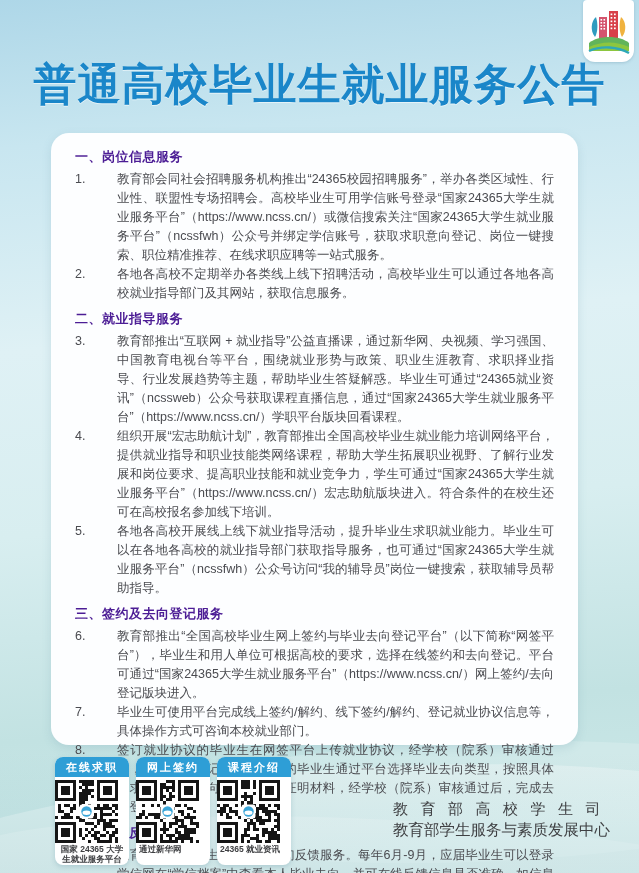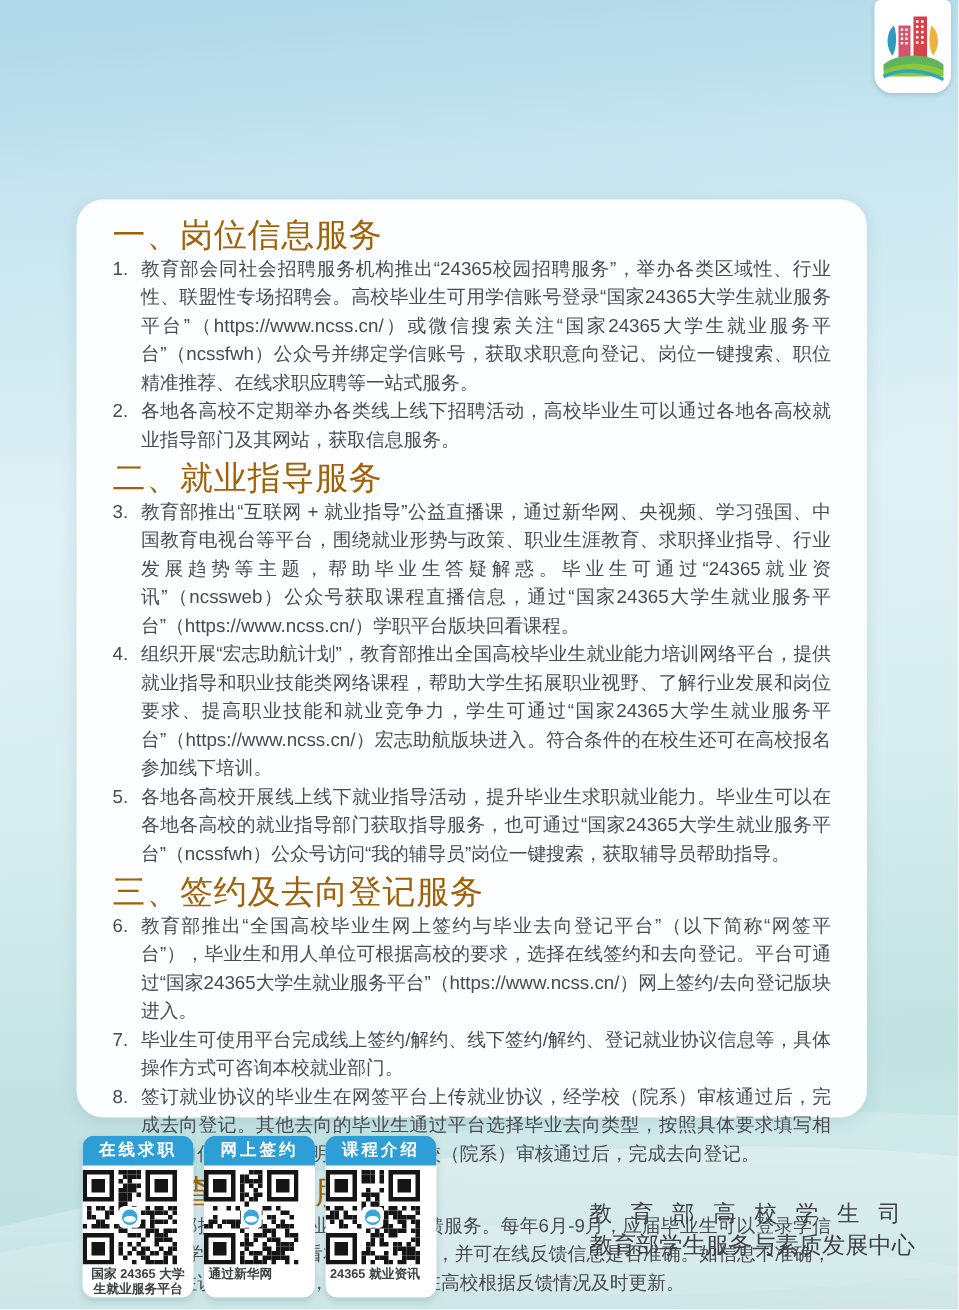--- a/index.html
+++ b/index.html
@@ -33,27 +33,27 @@
     text-shadow:0 1px 0 rgba(255,255,255,.55);white-space:nowrap;
   }
 
   
   .card{
     position:absolute;left:51px;top:133px;width:527px;height:612px;
     background:#fdfeff;border-radius:18px;box-shadow:0 3px 10px rgba(90,140,160,.18);
     padding:12px 24px 0 24px;box-sizing:border-box;
   }
   .sec-heading{
-    font-size:22px;font-weight:400;color:#a16207;line-height:19px;
+    font-size:13px;font-weight:700;color:#4c1d95;line-height:19px;
     margin:6px 0 4px 0;letter-spacing:.5px;
   }
   .section:first-child .sec-heading{margin-top:2px;}
   .item{display:flex;font-size:12.5px;line-height:19px;color:#4a4b50;}
   .item .num{flex:0 0 19px;text-align:left;}
-  .item .txt{flex:1;text-align:justify;}
+  .item .txt{flex:1;text-align:justify;margin-left:23px;}
 
   
   .qr-row{position:absolute;left:55px;top:757px;display:flex;gap:7px;}
   .qr-card{
     width:74px;height:108px;background:#fff;border-radius:8px;overflow:hidden;
     box-shadow:0 2px 5px rgba(80,130,150,.25);display:flex;flex-direction:column;align-items:flex-start;
   }
   .qr-tab{
     width:100%;height:20px;background:#2e9ed6;color:#fff;font-size:11px;font-weight:700;
     line-height:20px;text-align:center;letter-spacing:2px;
@@ -111,20 +111,21 @@
 
       <path d="M34 30 C39 24 38 14 33 10 C31 16 31 25 34 30 Z" fill="#f0b23e"></path>
 
       <path d="M1 36 C10 28 32 28 41 36 L41 40 L1 40 Z" fill="#62b45a"></path>
       <path d="M1 40 C14 34 28 34 41 40 L41 44 L1 44 Z" fill="#8cc63f"></path>
 
       <path d="M1 44 C14 38 30 40 41 46" stroke="#2ea8b8" stroke-width="2.4" fill="none"></path>
     </svg>
   </div>
 
+  <div class="title">普通高校毕业生就业服务公告</div>
 
   <div class="card">
     <div id="sections">
         <div class="section">
           <div class="sec-heading">一、岗位信息服务</div>
           <div class="item">
             <span class="num">1.</span>
             <span class="txt">教育部会同社会招聘服务机构推出“24365校园招聘服务”，举办各类区域性、行业性、联盟性专场招聘会。高校毕业生可用学信账号登录“国家24365大学生就业服务平台”（https://www.ncss.cn/）或微信搜索关注“国家24365大学生就业服务平台”（ncssfwh）公众号并绑定学信账号，获取求职意向登记、岗位一键搜索、职位精准推荐、在线求职应聘等一站式服务。</span>
           </div>
           <div class="item">

